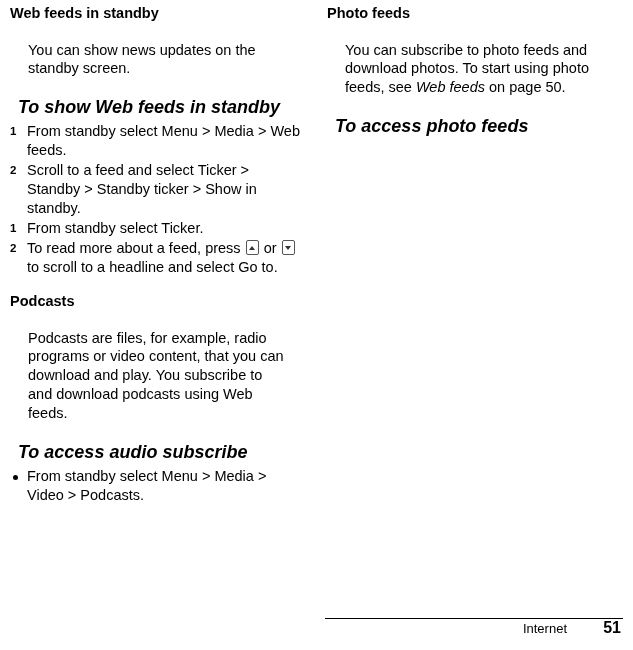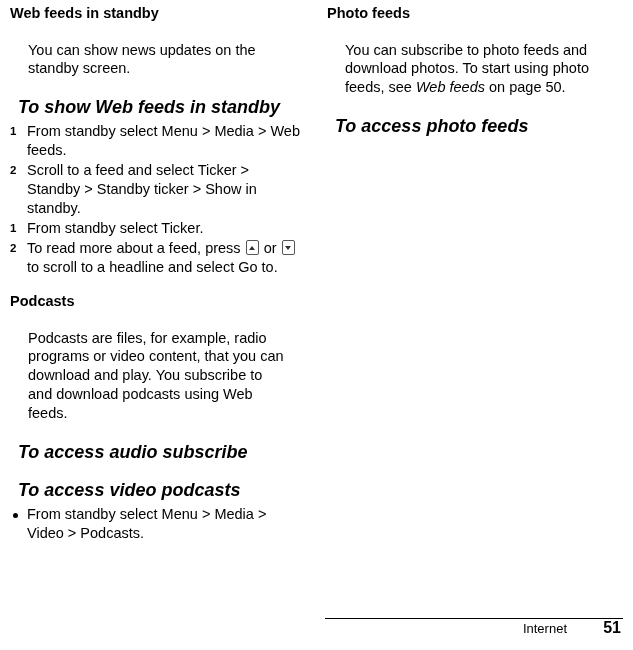--- a/index.html
+++ b/index.html
@@ -179,21 +179,20 @@
       <ol class="steps">
           <li><span class="num">1</span><span>From standby select </span><span class="mi">Ticker</span><span>.</span></li>
           <li><span class="num">2</span><span>To read more about a feed, press </span><span class="keyicon up"></span><span> or </span><span class="keyicon down"></span><span> to scroll to a headline and select </span><span class="mi">Go to</span><span>.</span></li>
         </ol>
 
       <h2 class="sec" style="margin-top:15px;">Podcasts</h2>
       <p class="body">Podcasts are files, for example, radio programs or video content, that you can download and play. You subscribe to and download podcasts using Web feeds.</p>
 
       <h3 class="sub">To access audio subscribe</h3>
 
-      <h3 class="sub">To access video podcasts</h3>
       <ul class="bullets">
           <li><span class="dot"></span><span>From standby select </span><span class="mi">Menu</span><span class="gt"> &gt; </span><span class="mi">Media</span><span class="gt"> &gt; </span><span class="mi">Video</span><span class="gt"> &gt; </span><span class="mi">Podcasts</span><span>.</span></li>
         </ul>
 
     </div>
 
     <div class="col">
 
       <h2 class="sec">Photo feeds</h2>
       <p class="body"><span>You can subscribe to photo feeds and download photos. To start using photo feeds, see </span><span class="ital">Web feeds</span><span> on page 50.</span></p>

